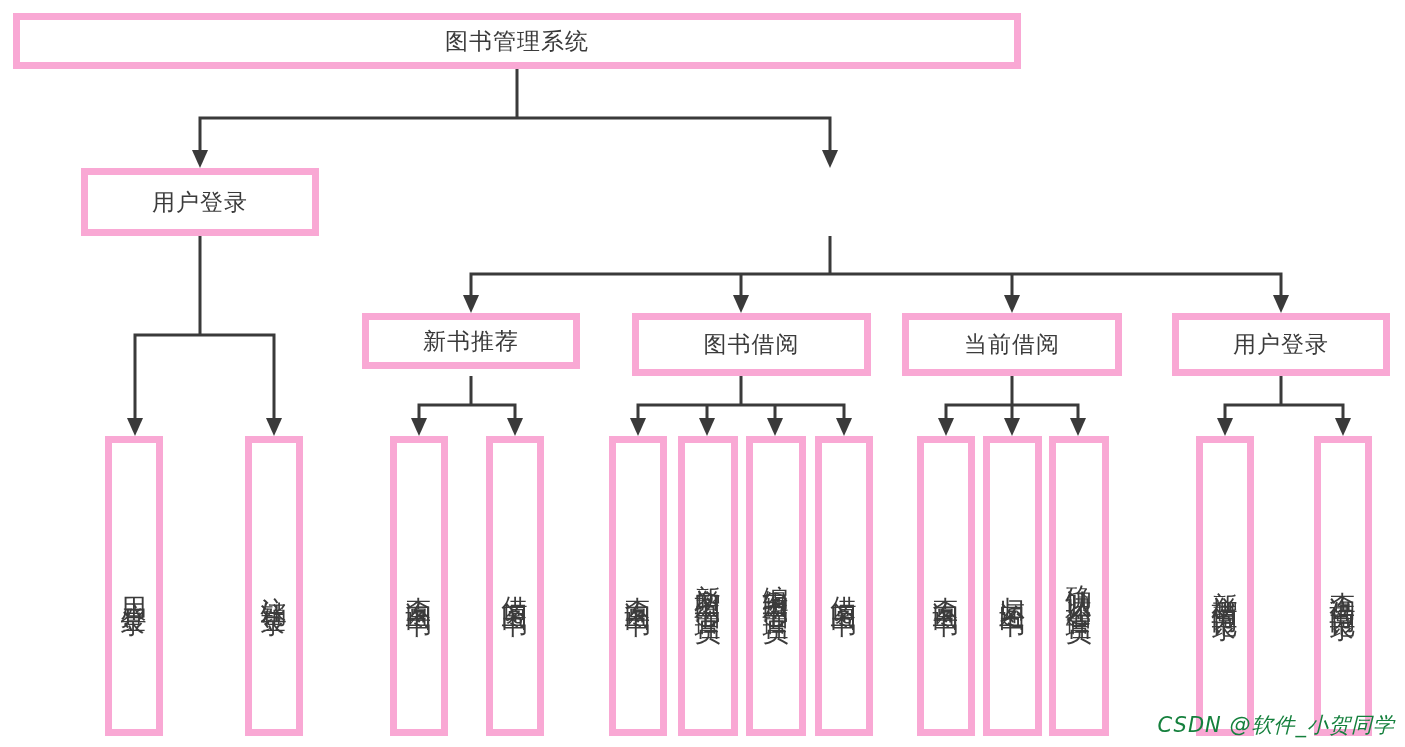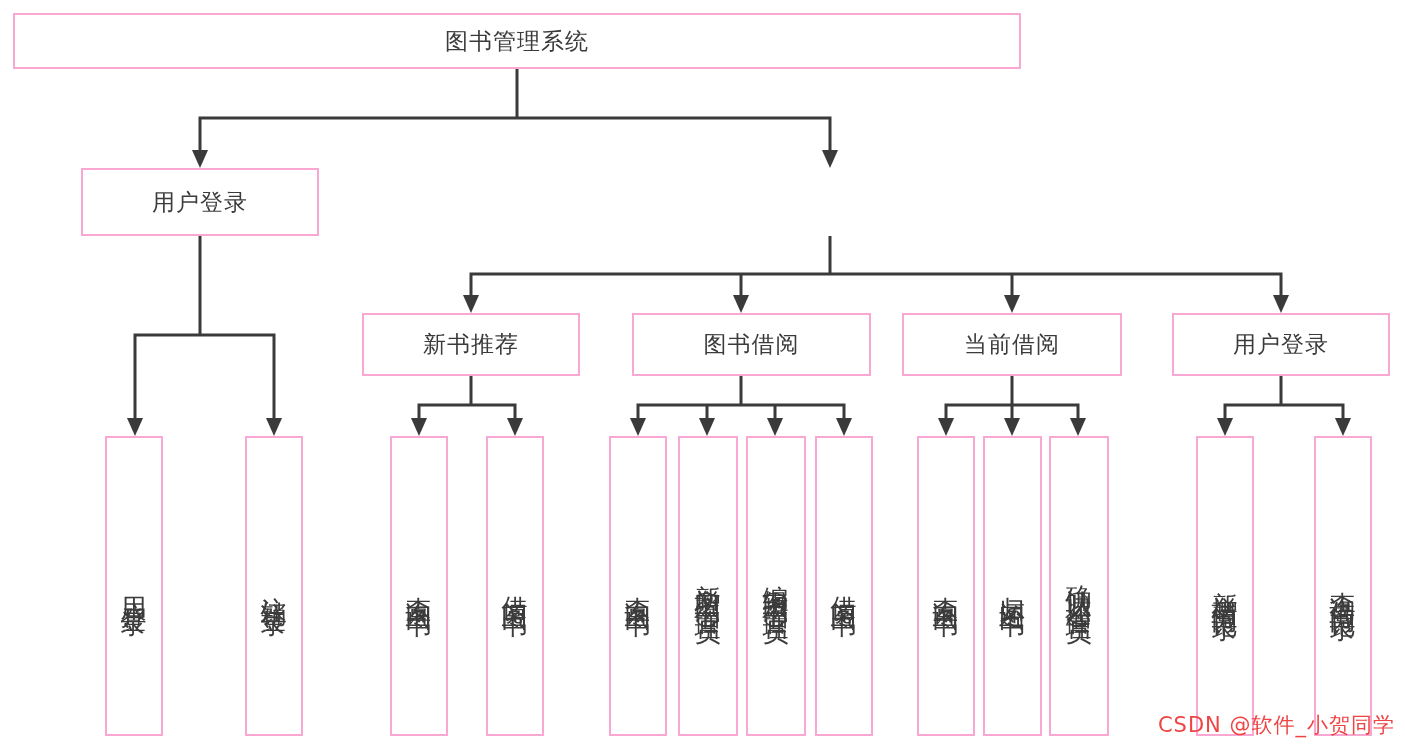--- a/index.html
+++ b/index.html
@@ -3,51 +3,51 @@
 <meta charset="utf-8">
 <style>
   html,body{margin:0;padding:0;background:#ffffff;}
   .stage{
     position:relative;width:1405px;height:747px;background:#ffffff;
     font-family:"DejaVu Sans",sans-serif;color:#3b3b3b;overflow:hidden;
   }
   .wires{position:absolute;left:0;top:0;z-index:1;}
   .box{
     position:absolute;box-sizing:border-box;background:#ffffff;
-    border:2px solid #f9a8d4;display:flex;align-items:center;justify-content:center;
+    border:7px solid #f9a8d4;display:flex;align-items:center;justify-content:center;
     z-index:2;font-size:23px;letter-spacing:1px;white-space:nowrap;
   }
   .leaf span{
     writing-mode:vertical-rl;text-orientation:mixed;
     font-size:26px;line-height:1;letter-spacing:5px;white-space:nowrap;
   }
   
   .root-box       {left:13px;  top:13px;  width:1008px;height:56px;}
   .n-user-login   {left:81px;  top:168px; width:238px; height:68px;}
   .n-book-mgmt    {left:711px; top:168px; width:238px; height:68px;}
-  .n-new-book     {left:362px; top:313px; width:218px; height:63px;}
+  .n-new-book     {left:362px; top:313px; width:218px; height:56px;}
   .n-book-borrow  {left:632px; top:313px; width:239px; height:63px;}
   .n-cur-borrow   {left:902px; top:313px; width:220px; height:63px;}
   .n-borrow-rec   {left:1172px;top:313px; width:218px; height:63px;}
   .lf0 {left:105px; top:436px;width:58px;height:300px;}
   .lf1 {left:245px; top:436px;width:58px;height:300px;}
   .lf2 {left:390px; top:436px;width:58px;height:300px;}
   .lf3 {left:486px; top:436px;width:58px;height:300px;}
   .lf4 {left:609px; top:436px;width:58px;height:300px;}
   .lf5 {left:678px; top:436px;width:60px;height:300px;}
   .lf6 {left:746px; top:436px;width:60px;height:300px;}
   .lf7 {left:815px; top:436px;width:58px;height:300px;}
   .lf8 {left:917px; top:436px;width:58px;height:300px;}
   .lf9 {left:983px; top:436px;width:59px;height:300px;}
   .lf10{left:1049px;top:436px;width:60px;height:300px;}
   .lf11{left:1196px;top:436px;width:58px;height:300px;}
   .lf12{left:1314px;top:436px;width:58px;height:300px;}
   .watermark{
     position:absolute;right:10px;top:711px;z-index:3;
-    color:#ef4444;font-size:21px;letter-spacing:1px;white-space:nowrap;
+    color:#15803d;font-size:21px;letter-spacing:1px;white-space:nowrap;font-style:italic;
   }
 </style>
 </head>
 <body>
 
 <div class="stage">
 
   <svg class="wires" width="1405" height="747" viewBox="0 0 1405 747">
     <g stroke="#3a3a3a" stroke-width="3" fill="none">
 

